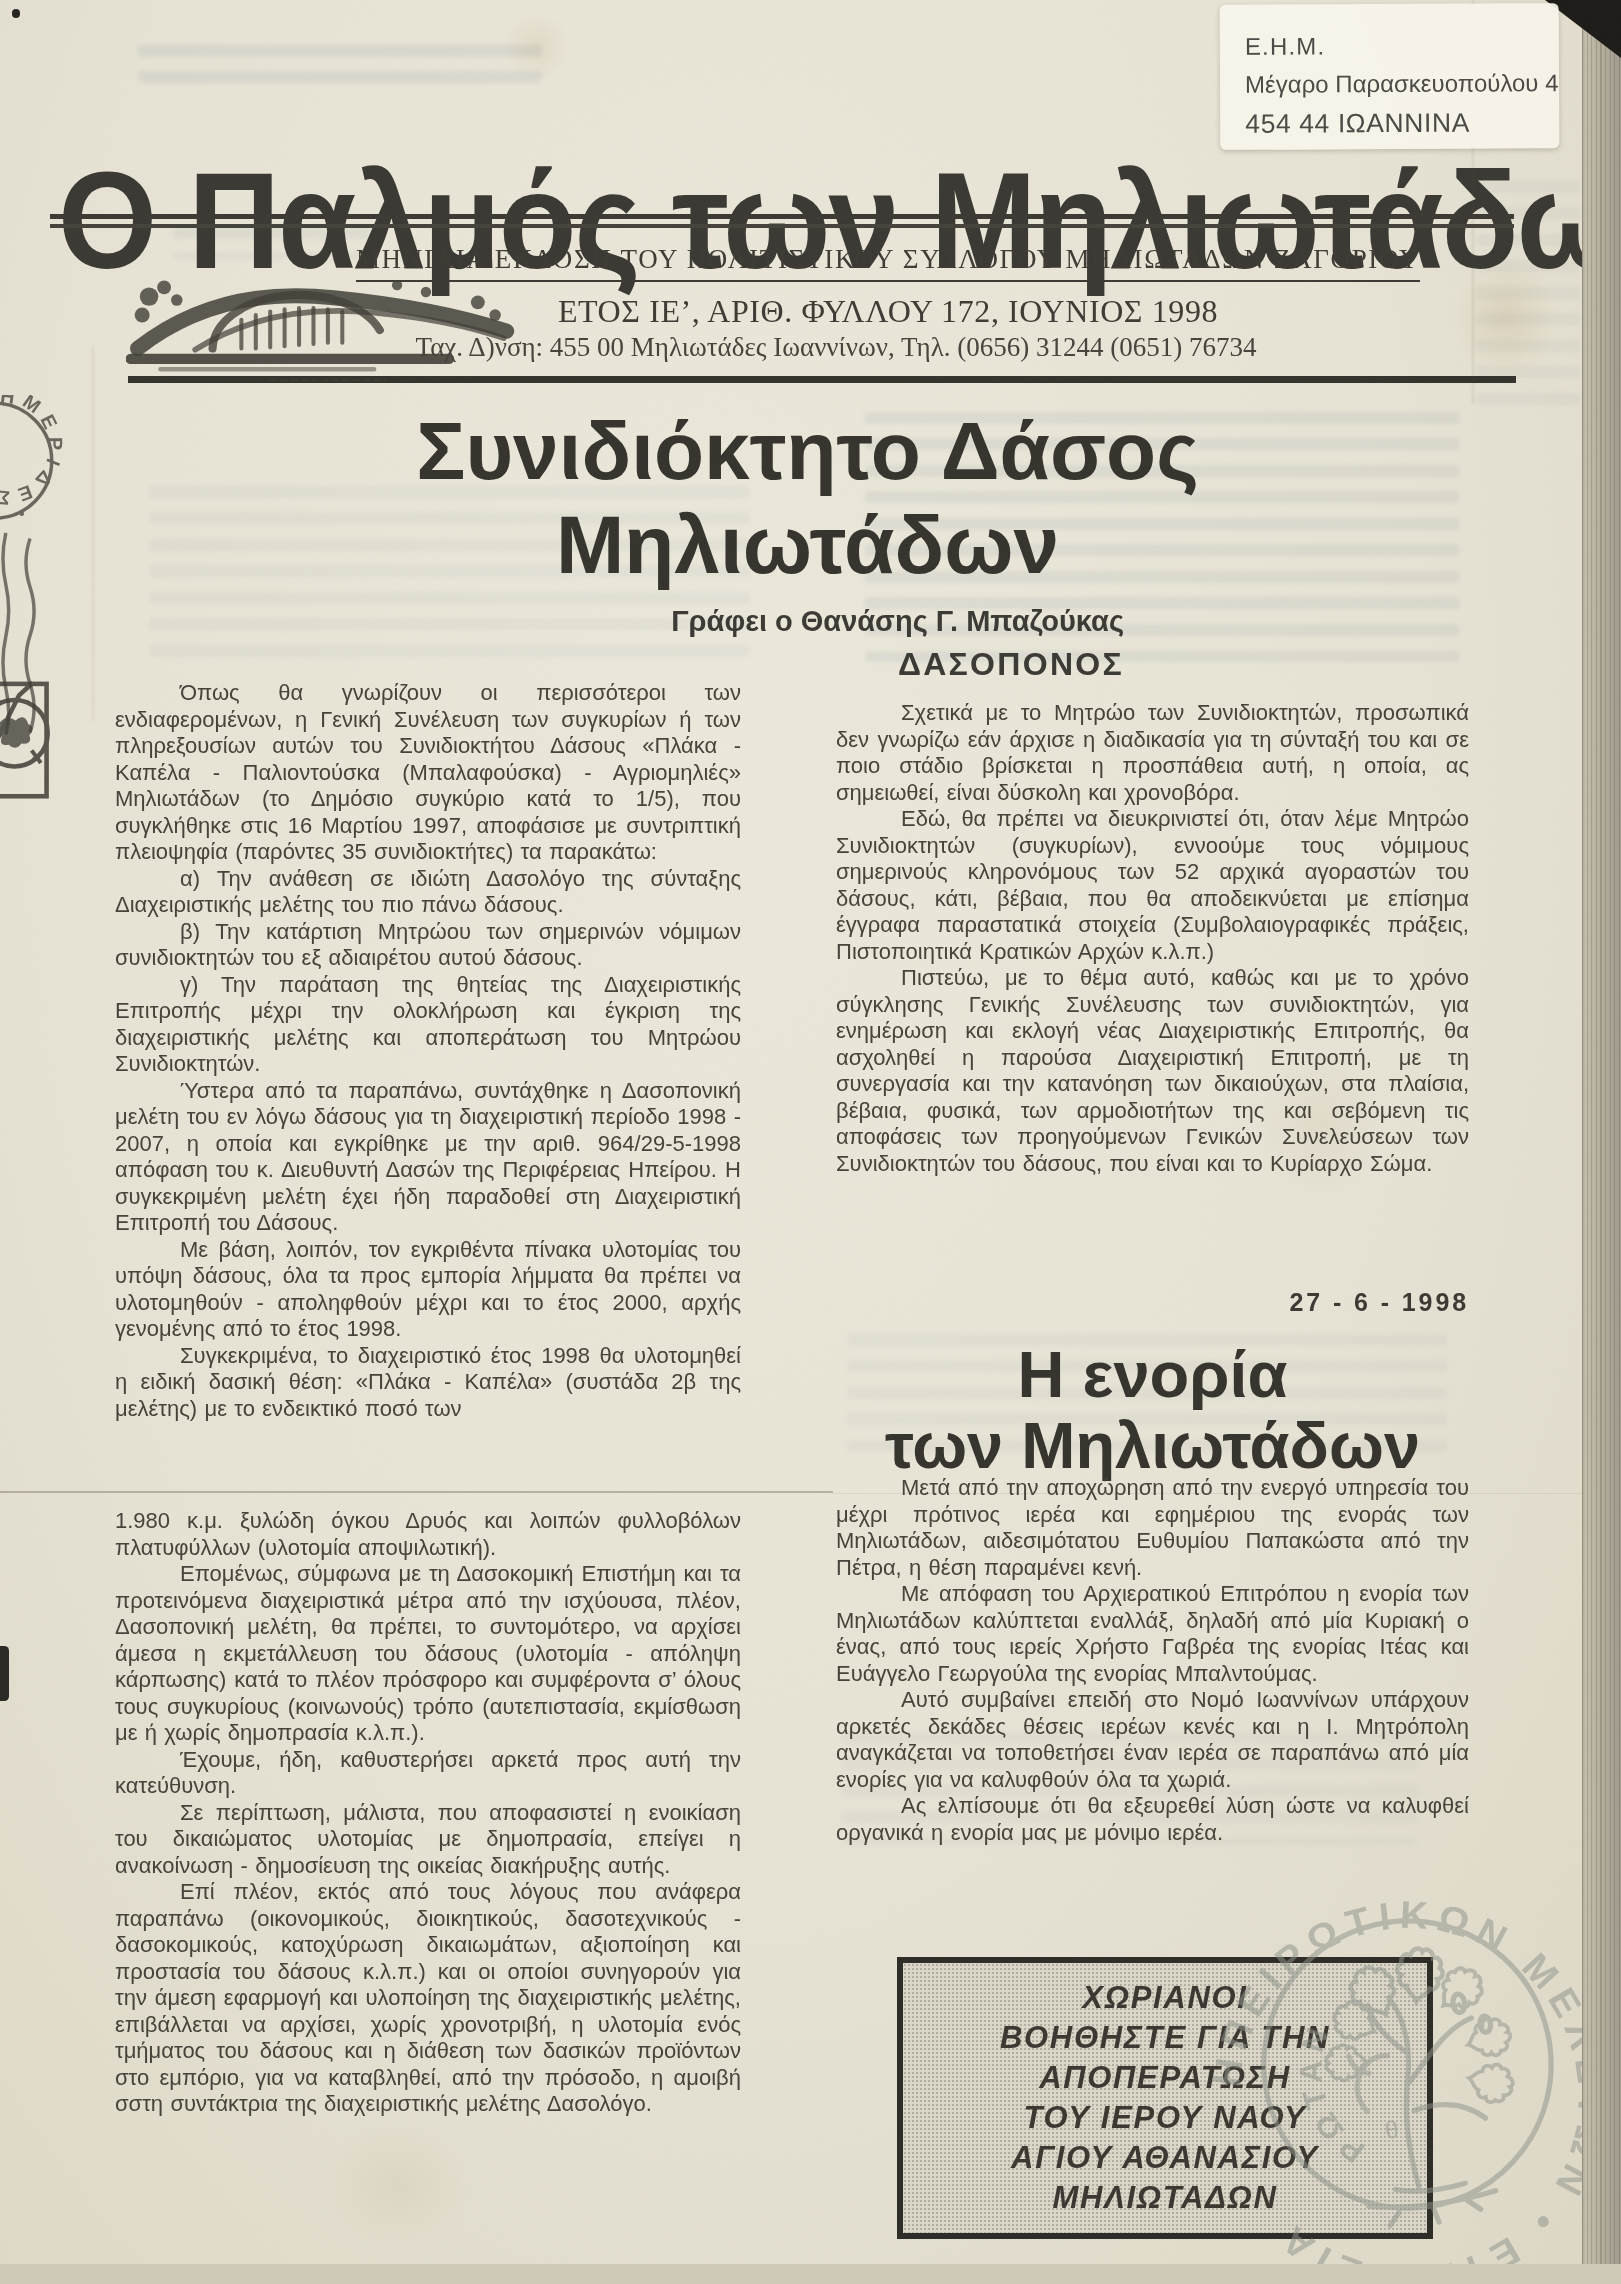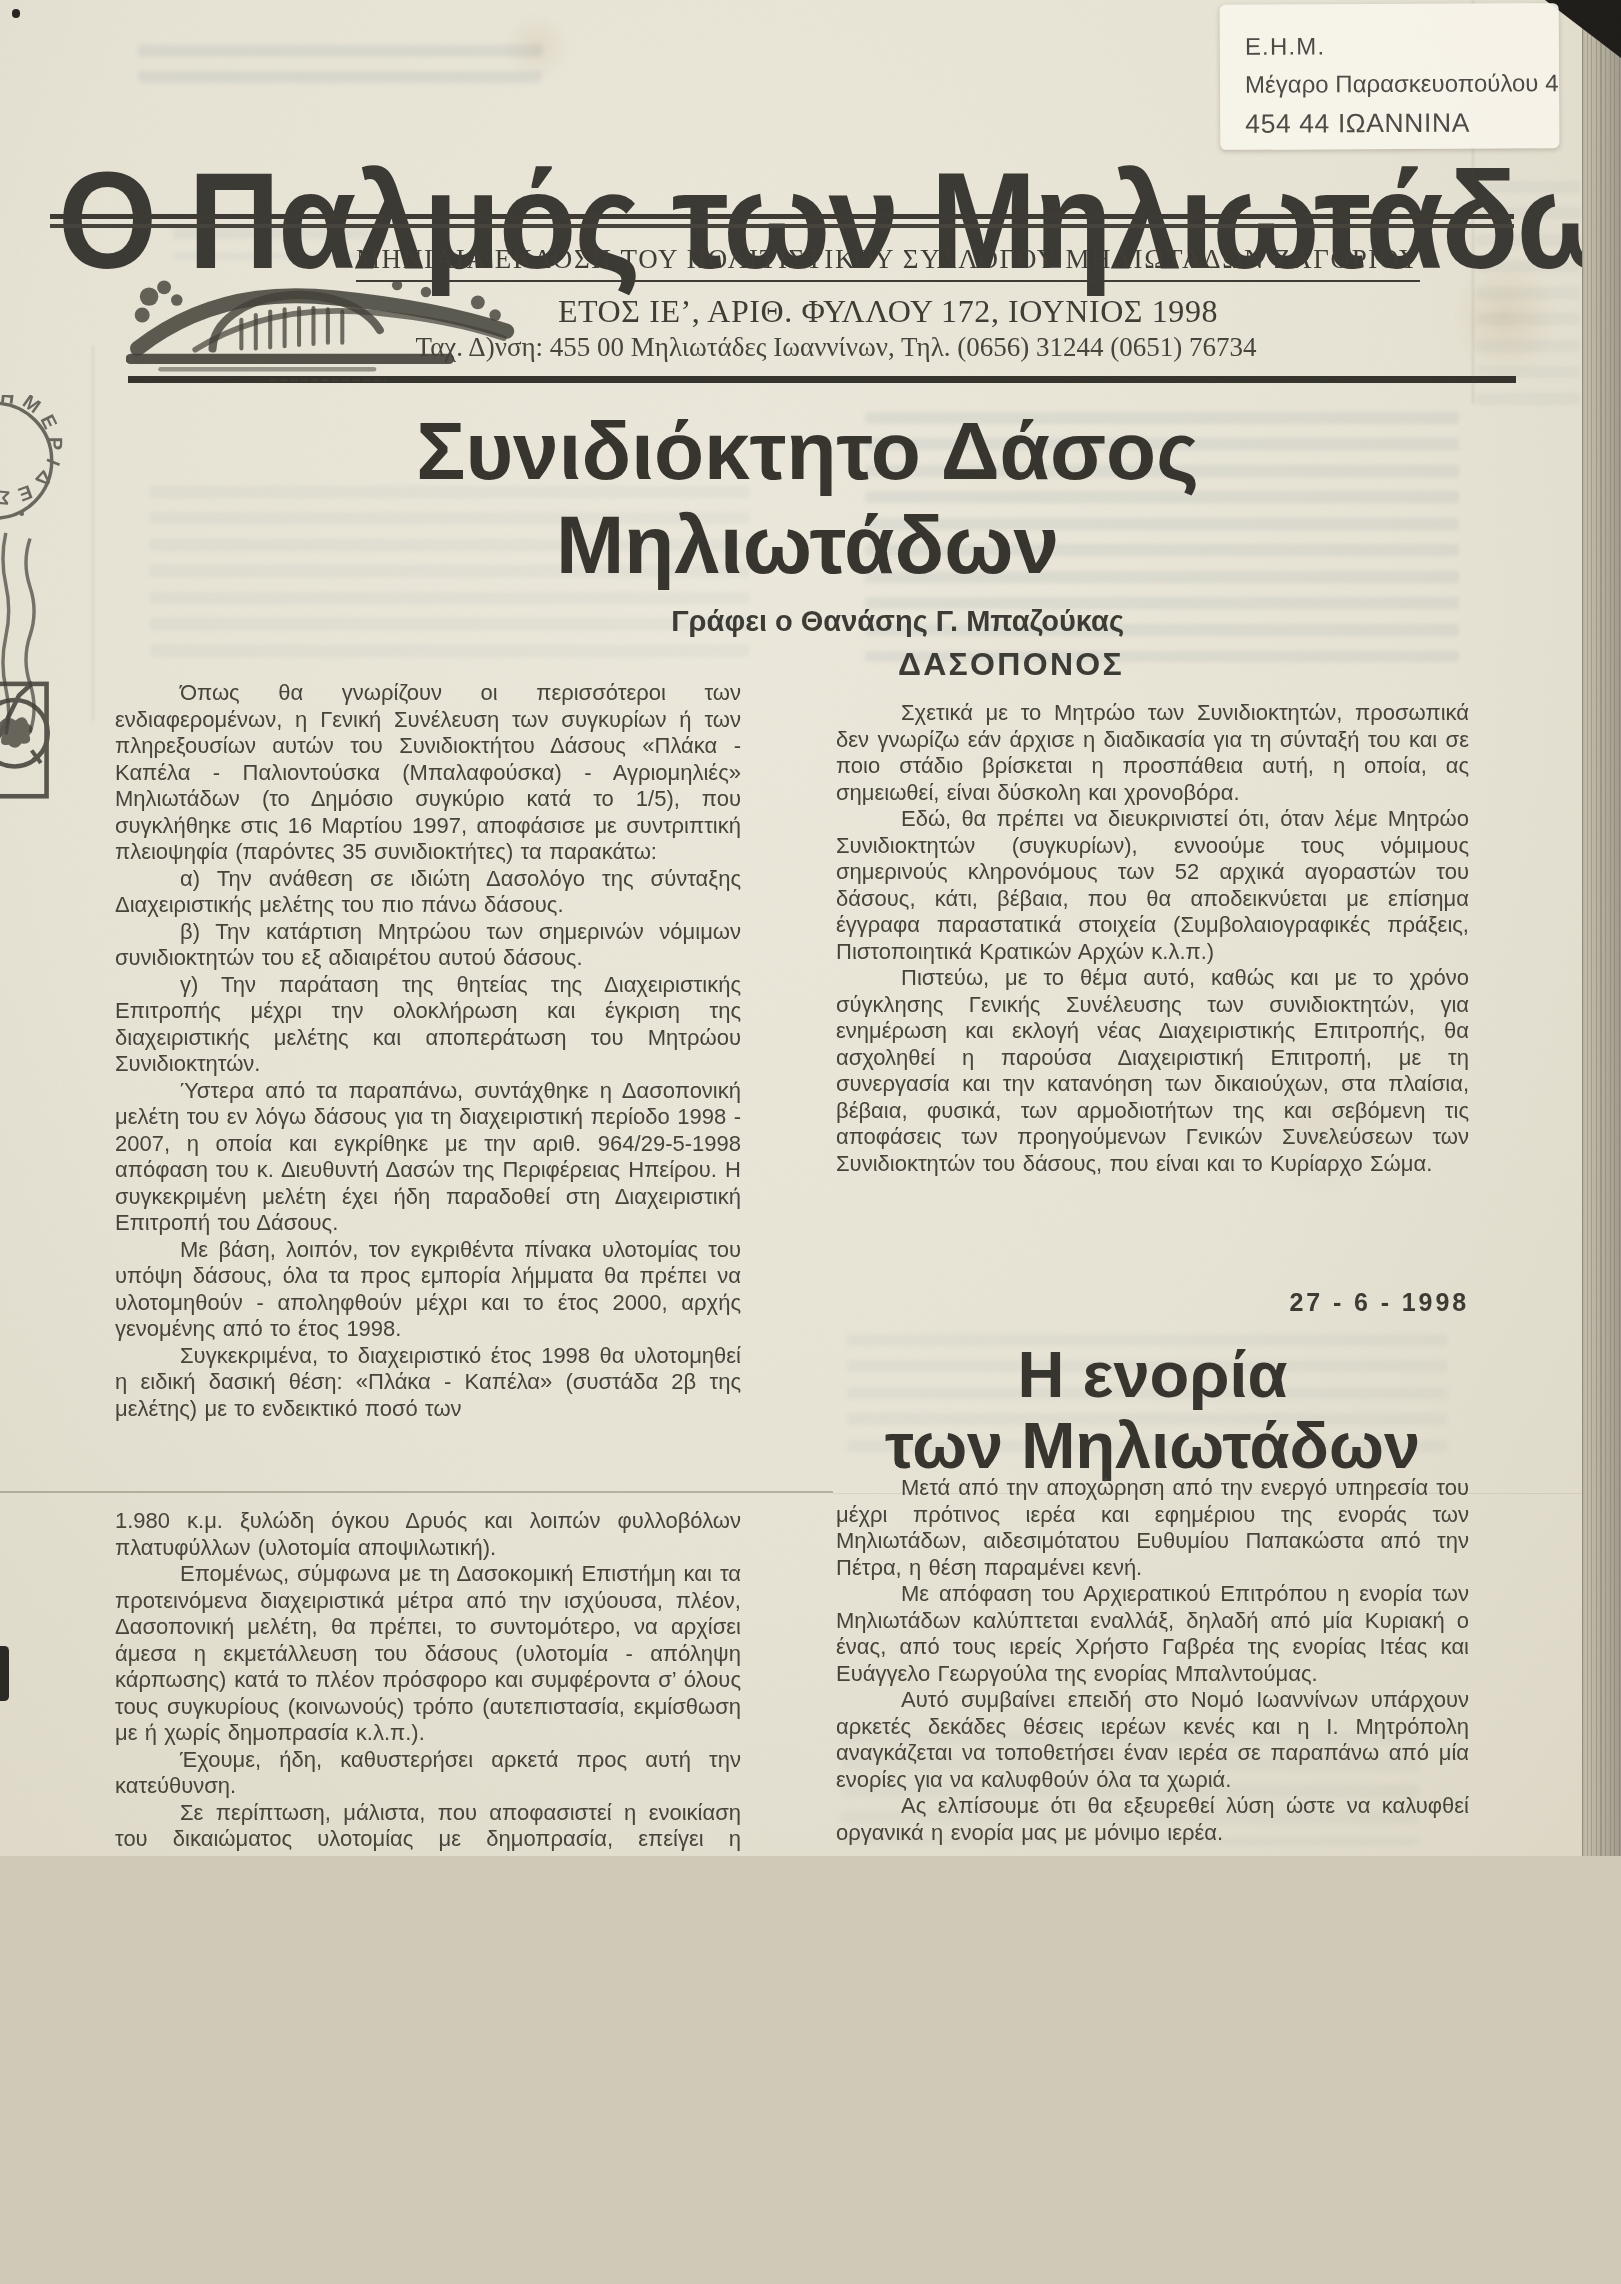--- a/index.html
+++ b/index.html
@@ -1,17 +1,17 @@
 <!DOCTYPE html>
 <html lang="el" style="font-size:9.2px"><head>
 <meta charset="utf-8">
 <style>
   html,body{margin:0;padding:0;}
   body{width:1621px;height:2284px;background:#cfc9b8;font-family:"Liberation Sans",sans-serif;}
-  .page{position:relative;width:1621px;height:1856px;overflow:hidden;
+  .page{position:relative;width:1621px;height:2264px;overflow:hidden;
         background:radial-gradient(ellipse at 45% 32%, #edeadd 0%, #e8e4d6 55%, #ded9c7 100%);}
   .abs{position:absolute;}
   
   .masthead{left:58px;top:60px;font-size:137px;font-weight:bold;color:#3a3833;white-space:nowrap;
             letter-spacing:-2.3px;transform:scaleX(.93);transform-origin:left top;line-height:1;}
   .rule-double-a{left:50px;top:214px;width:1464px;height:4.6px;background:#3b3933;}
   .rule-double-b{left:50px;top:224px;width:1464px;height:3.5px;background:#44423b;}
   .rule-heavy{left:128px;top:376px;width:1388px;height:7px;background:#34322c;}
   
   .label{left:1220px;top:3.5px;width:339px;height:145px;background:rgba(246,243,234,.94);

